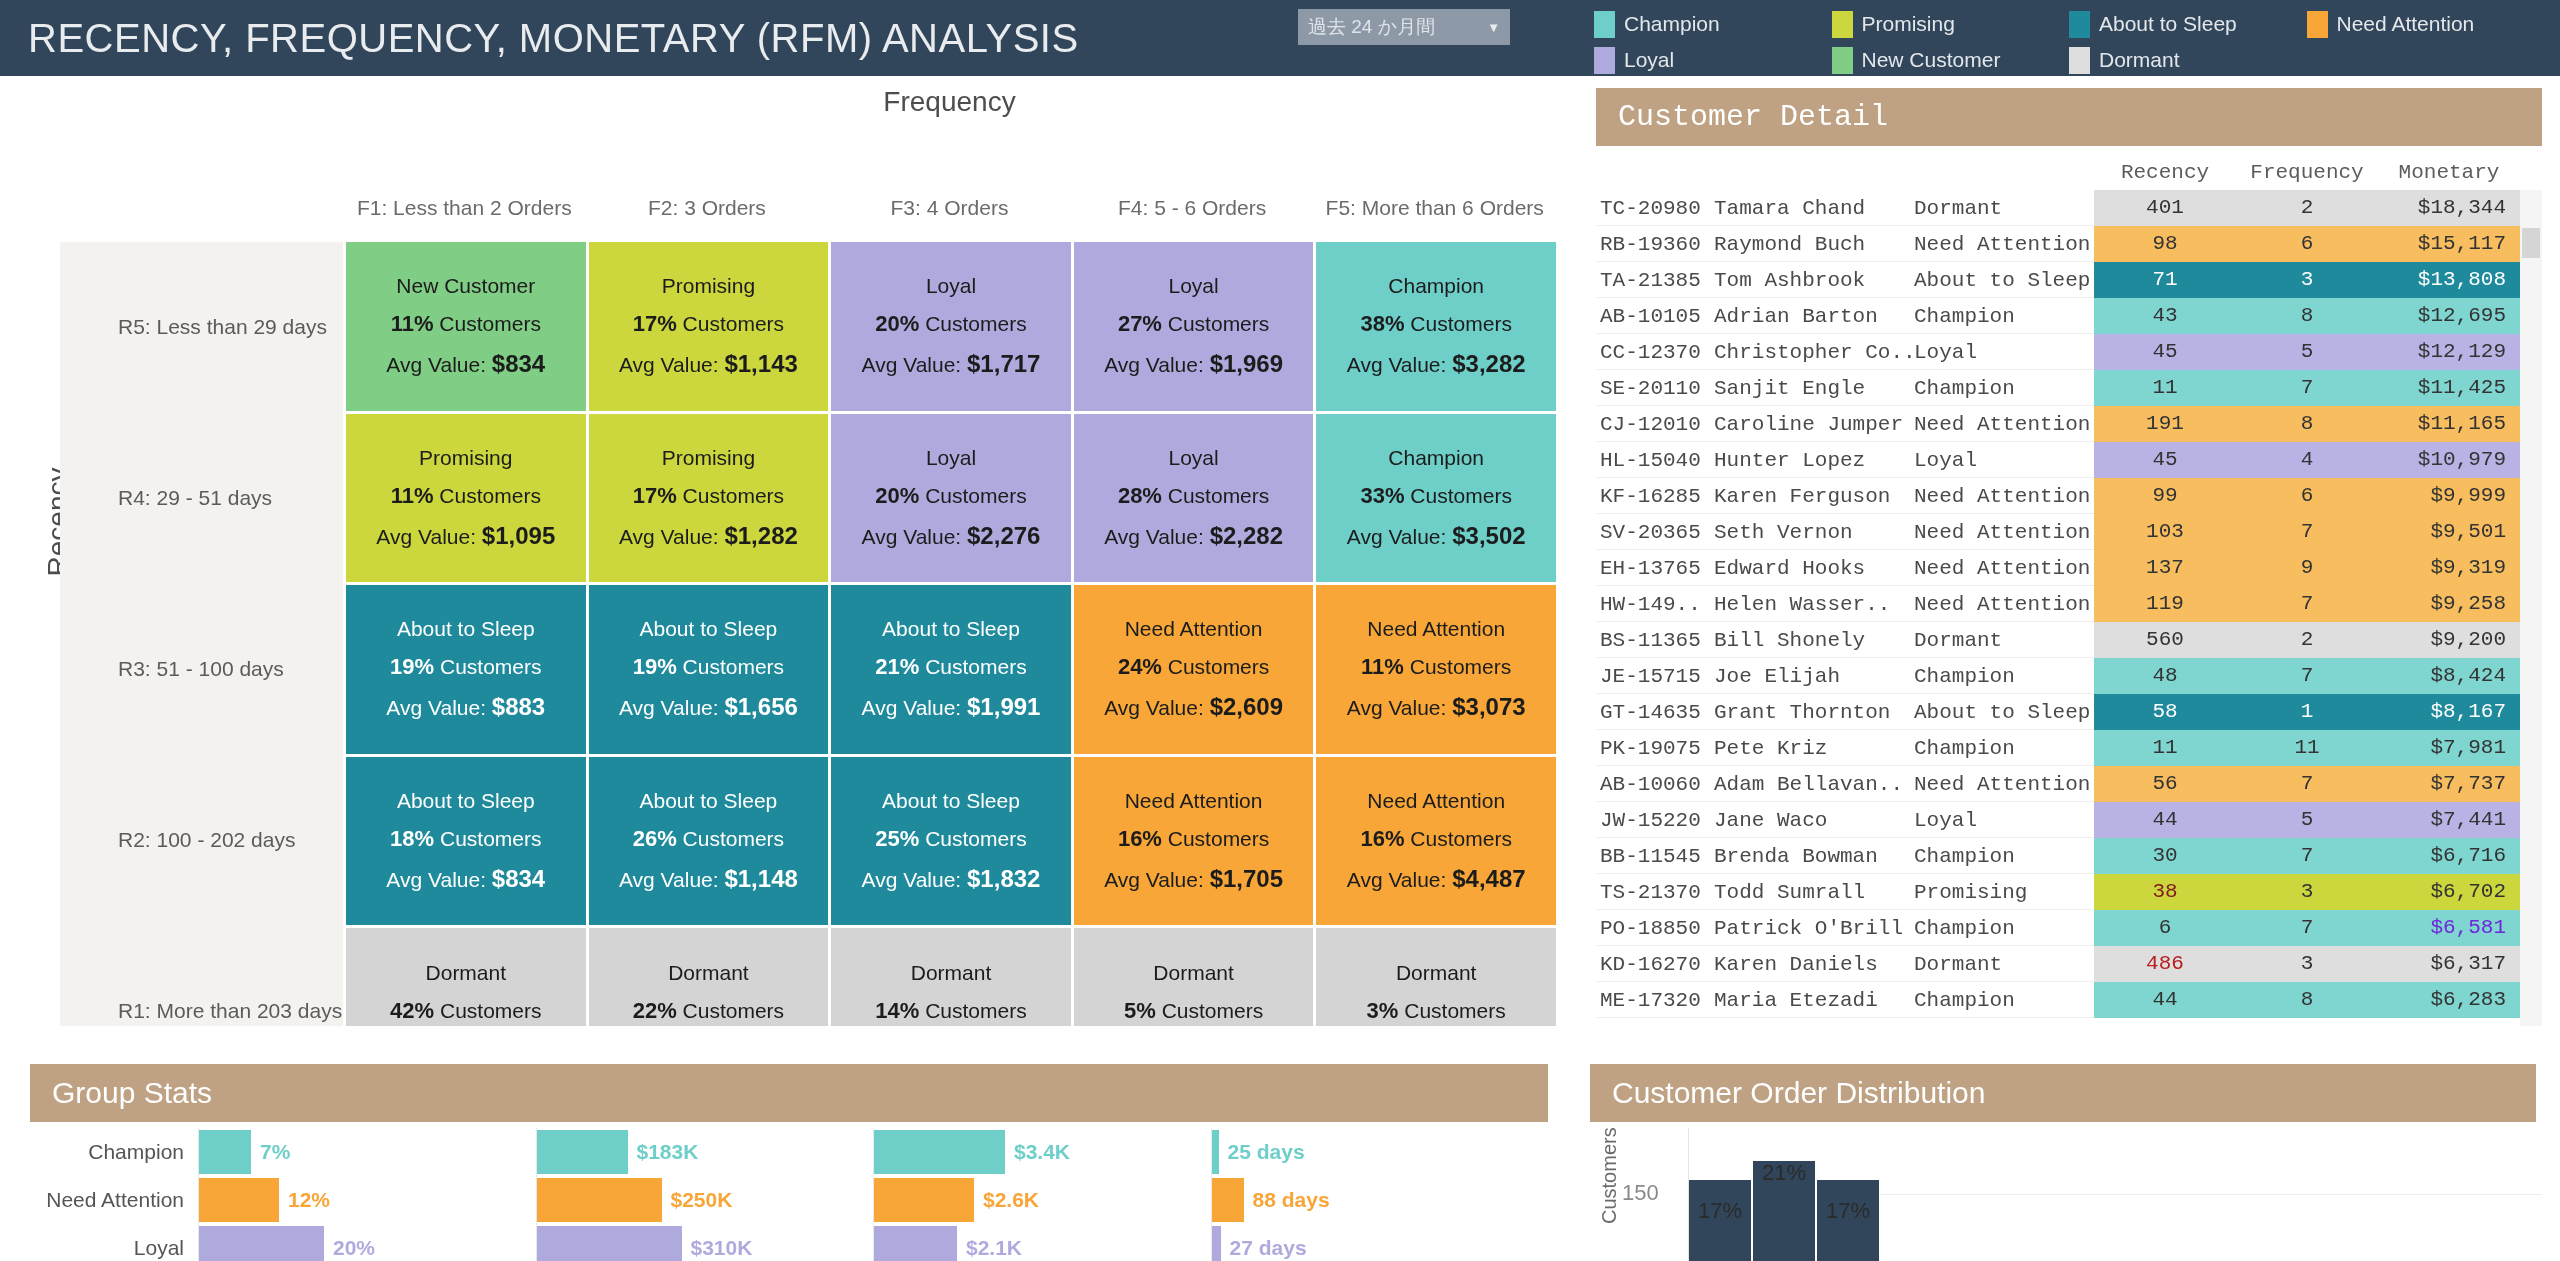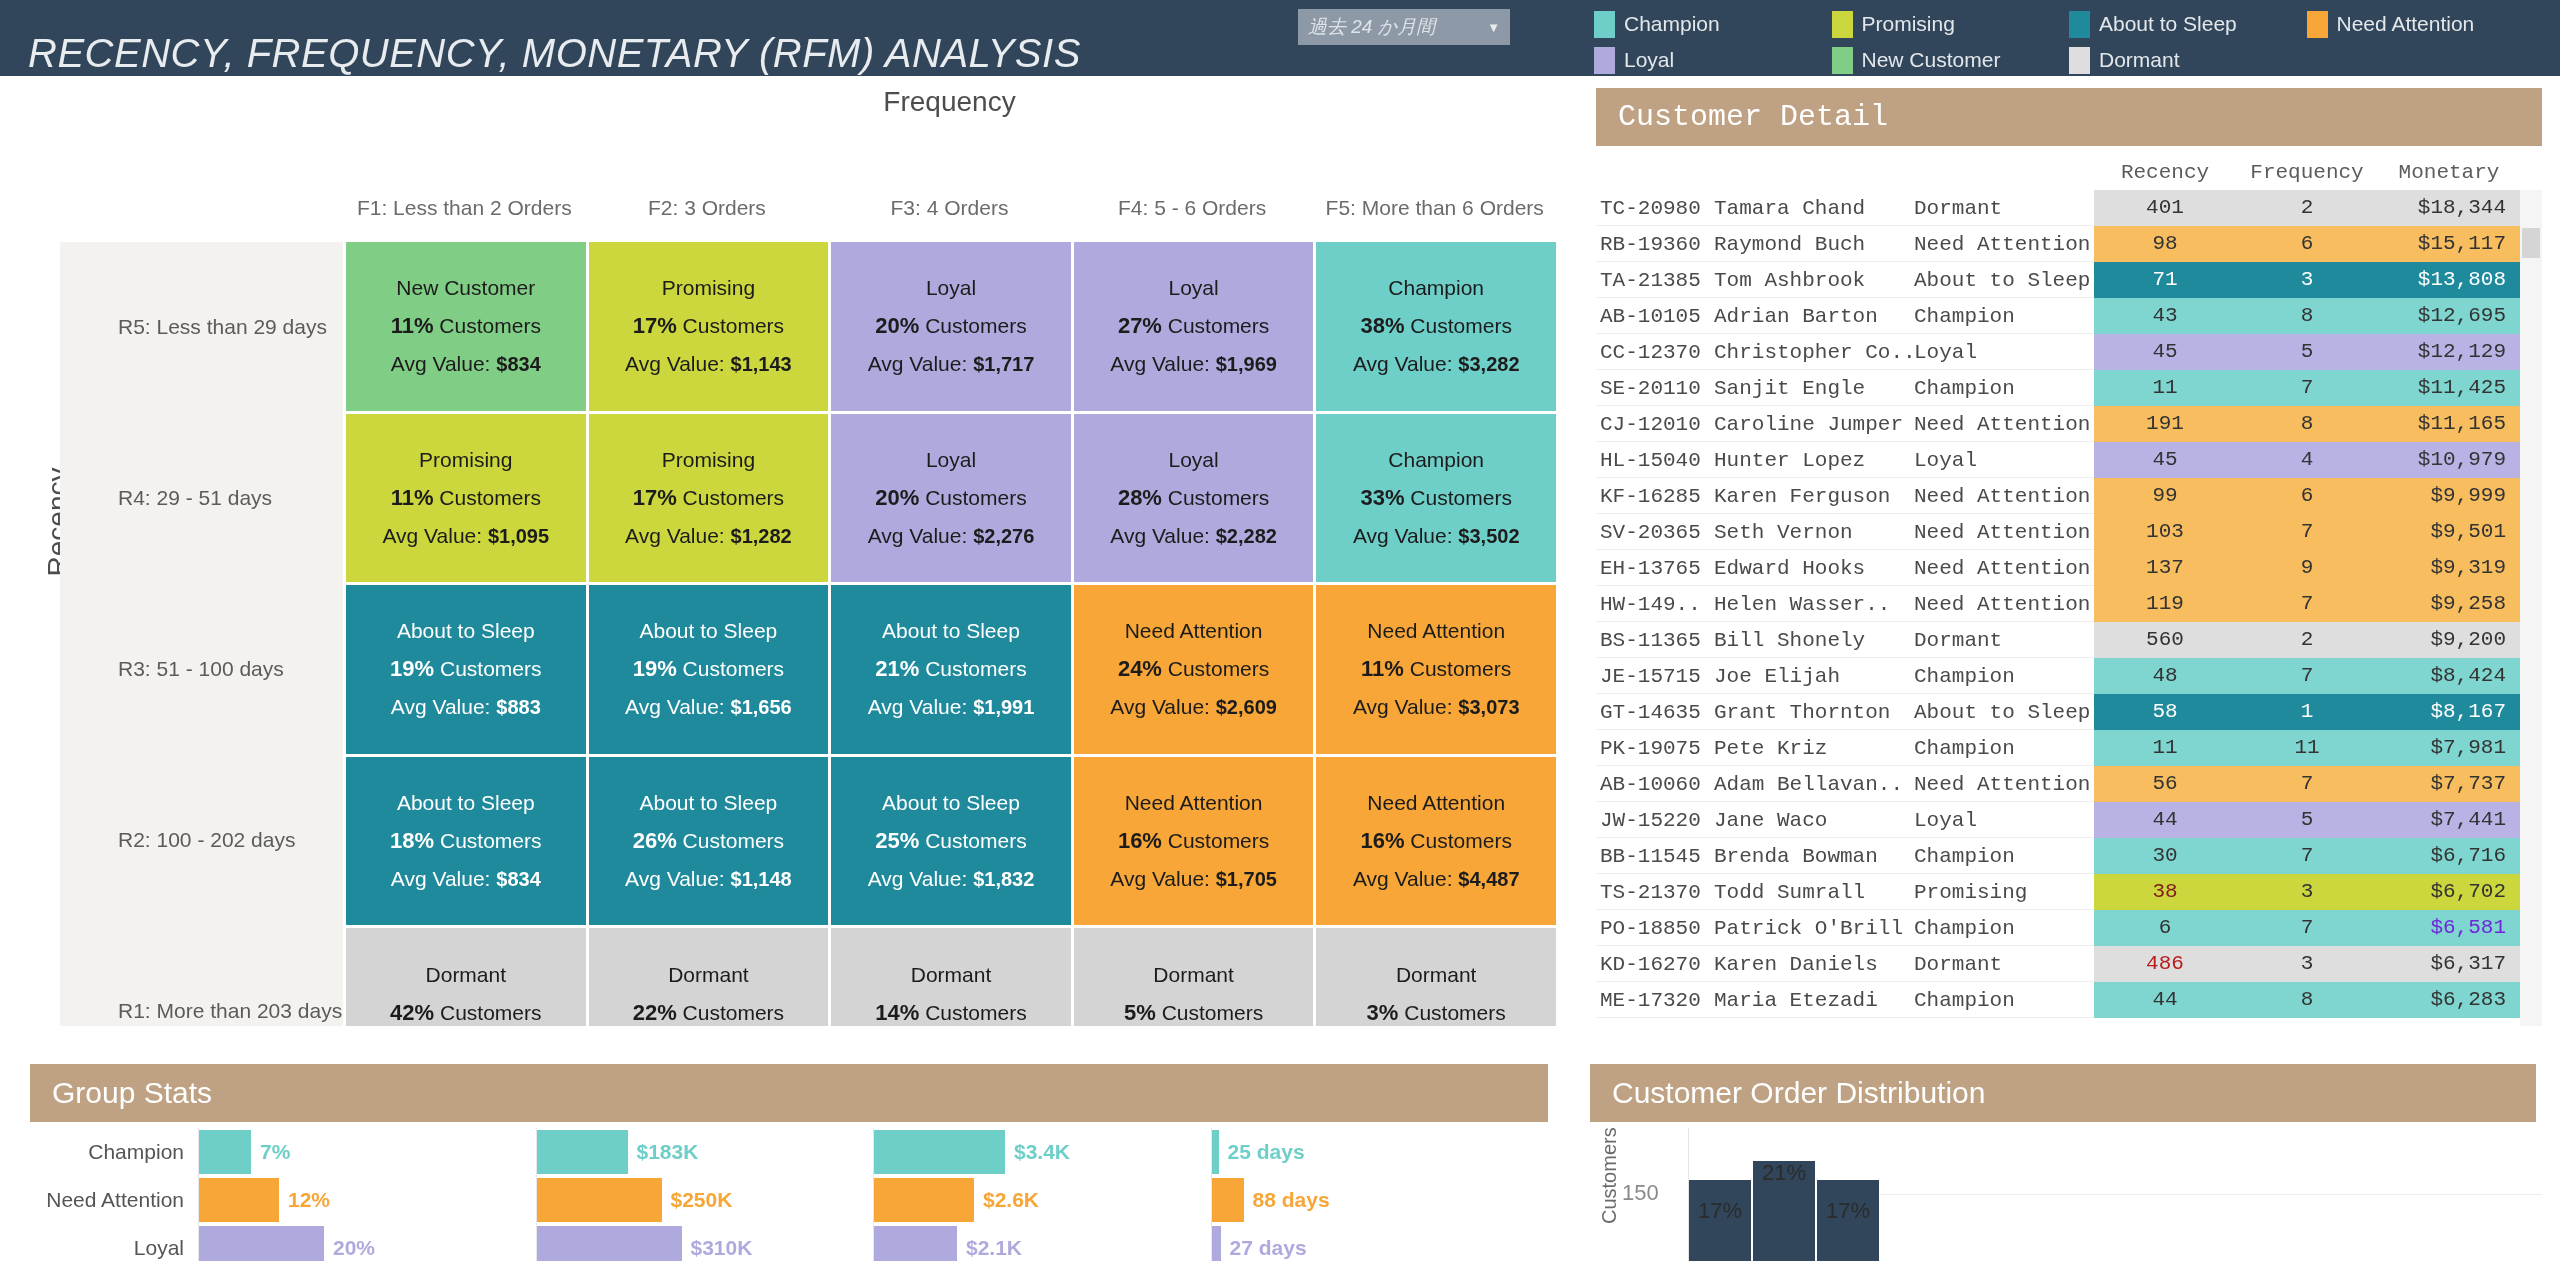--- a/index.html
+++ b/index.html
@@ -8,21 +8,21 @@
     background: #ffffff;
     font-family: "Liberation Sans", sans-serif;
     overflow: hidden;
   }
   .page { position: relative; width: 2560px; height: 1261px; }
 
   
   .topbar {
     position: absolute; left: 0; top: 0; width: 1578px; height: 76px;
     background: #31465a;
-    display: flex; align-items: flex-end; font-style: italic;
+    display: flex; align-items: center;
   }
   .title {
     color: #e9ecef; font-size: 40px; letter-spacing: .5px;
     padding-left: 28px; white-space: nowrap; font-weight: 400;
   }
   .period-select {
     position: absolute; left: 1298px; top: 9px; width: 212px; height: 36px;
     background: #8d99a6; border: none; color: #dfe4ea;
     display: flex; align-items: center; padding: 0 10px;
     font-size: 19px;
@@ -74,21 +74,21 @@
     gap: 3px; padding-left: 3px;
   }
   .cell {
     display: flex; flex-direction: column; align-items: center; justify-content: center;
     gap: 13px; padding: 6px;
   }
   .cell .seg { font-size: 21px; }
   .cell .pct { font-size: 21px; }
   .cell .pct b { font-size: 22px; font-weight: bold; }
   .cell .avg { font-size: 21px; }
-  .cell .avg b { font-size: 20px; font-weight: bold; }
+  .cell .avg b { font-size: 24px; font-weight: bold; }
   .cell.dark-text { color: #1c1c1c; }
   .cell.light-text { color: #ffffff; }
 
   
   .gstats {
     position: absolute; left: 0; top: 1026px; width: 1578px; height: 235px;
     background: #ffffff;
   }
   .panel-head {
     background: #bfa283; color: #ffffff; font-size: 30px;

